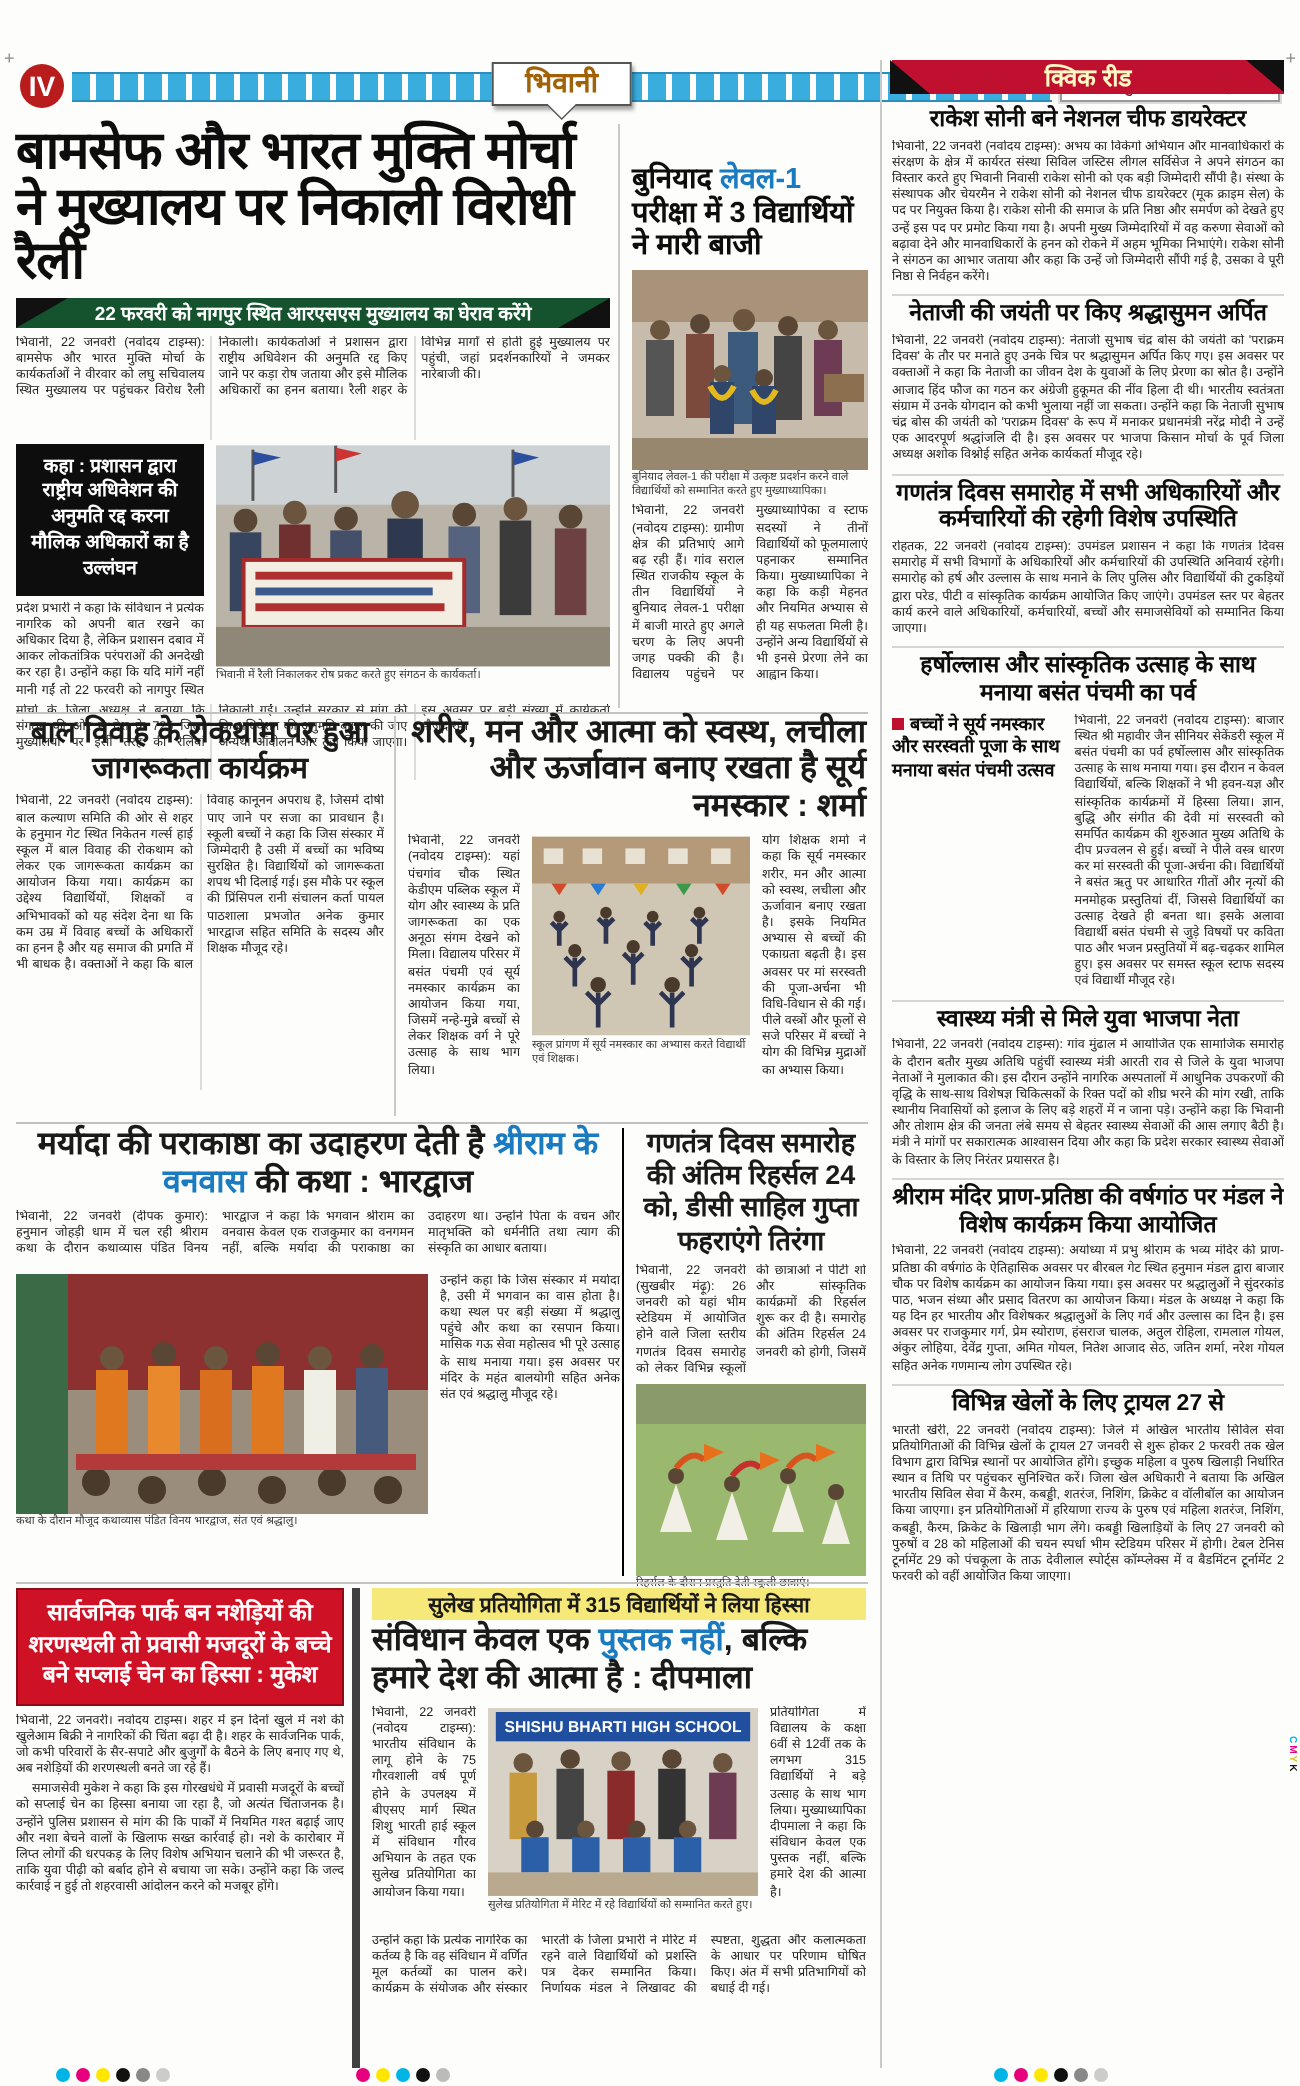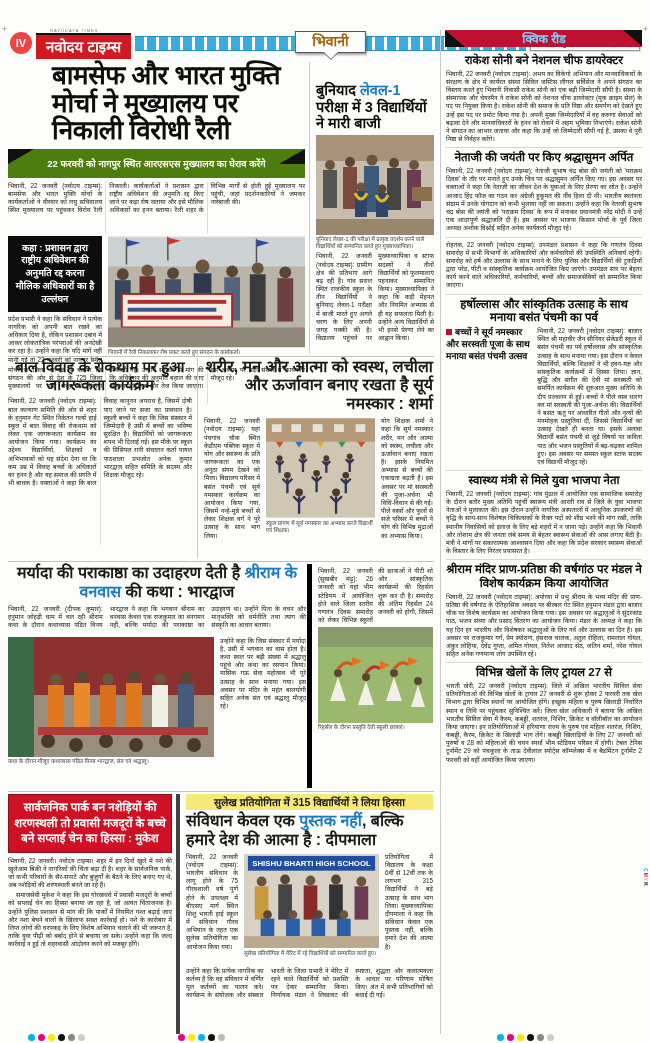--- a/index.html
+++ b/index.html
@@ -7,22 +7,22 @@
   body { font-family:"Liberation Sans", sans-serif; }
   .page {
     position:relative; width:650px; height:1043px; margin:0 auto;
     background:#fdfdfb; color:#1a1a1a; overflow:hidden;
   }
   .regmark { position:absolute; color:#8a8a8a; font-size:9px; }
 
   
   .masthead { position:absolute; left:10px; right:10px; top:26px; height:34px; display:flex; align-items:center; }
   .page-roman {
-    width:22px; height:22px; border-radius:50%; background:#ef4444; color:#fff;
-    font-size:11px; font-weight:bold; display:flex; align-items:center; justify-content:center; flex:0 0 auto;
+    width:22px; height:22px; border-radius:50%; background:#b91c1c; color:#fff;
+    font-size:14px; font-weight:bold; display:flex; align-items:center; justify-content:center; flex:0 0 auto;
   }
   .logo-wrap { margin-left:4px; flex:0 0 auto; }
   .logo-super { font-size:4px; color:#777; letter-spacing:1px; margin-left:14px; }
   .logo-box {
     background:#d11920; color:#fff; font-weight:800; font-size:15px;
     padding:1px 10px 3px 10px; border-top:2px solid #111;
   }
   .strip { position:relative; flex:1 1 auto; height:15px; margin:0 4px;
     background:repeating-linear-gradient(90deg,#39aede 0 9px,#fff 9px 12px);
     border-top:1px solid #2a8cbf; border-bottom:1px solid #2a8cbf;
@@ -43,22 +43,22 @@
   }
 
   
   .body-txt { font-size:6.3px; line-height:1.3; text-align:justify; color:#222; overflow:hidden; }
   .caption { font-size:5.6px; color:#3a3a3a; padding-top:1px; line-height:1.2; }
   .hl-blue { color:#1a7bc0; }
   .divider-h { position:absolute; height:1px; background:#c2c2c2; }
 
   
   .lead { position:absolute; left:8px; top:62px; width:302px; height:292px; }
-  .lead-head { font-size:26px; font-weight:900; line-height:1.06; letter-spacing:-.5px; color:#0d0d0d;margin-left:44px; }
-  .kicker-bar { position:relative; margin-top:4px; height:29px; background:#4d7c0f; display:flex; align-items:center; justify-content:center; }
+  .lead-head { font-size:26px; font-weight:900; line-height:1.06; letter-spacing:-.5px; color:#0d0d0d; }
+  .kicker-bar { position:relative; margin-top:4px; height:15px; background:#14532d; display:flex; align-items:center; justify-content:center; }
   .kicker-bar .wedge { position:absolute; top:0; width:0; height:0; }
   .kicker-bar .wedge.l { left:0; border-top:15px solid #111; border-right:26px solid transparent; }
   .kicker-bar .wedge.r { right:0; border-bottom:15px solid #111; border-left:26px solid transparent; }
   .kicker-txt { color:#fff; font-weight:bold; font-size:9.5px; z-index:1; }
   .lead-rowA { margin-top:4px; height:52px; column-count:3; column-gap:7px; column-rule:1px solid #ddd; }
   .lead-rowB { display:flex; gap:6px; margin-top:2px; }
   .lead-colL { width:94px; flex:0 0 auto; }
   .quote-box { background:#0d0d0d; color:#fff; font-weight:bold; font-size:9.5px; line-height:1.35; padding:6px 5px; text-align:center; margin-bottom:3px; }
   .lead-photo-wrap { flex:1 1 auto; }
   .lead-rowC { margin-top:3px; height:38px; column-count:3; column-gap:7px; column-rule:1px solid #ddd; }
@@ -67,21 +67,21 @@
   
   .buniyad { position:absolute; left:316px; top:62px; width:118px; height:292px;margin-top:20px; }
   .buniyad-head { font-size:14.5px; font-weight:800; line-height:1.15; color:#0d0d0d; }
   .buniyad .body-txt { column-count:2; column-gap:6px; height:112px; margin-top:3px; }
 
   
   .rail { position:absolute; left:440px; top:30px; width:202px; height:1004px; overflow:hidden; }
   .rail-banner { position:relative; height:17px; background:#c0102f; display:flex; align-items:center; justify-content:center; margin-bottom:4px; }
   .rail-banner .tri-l { position:absolute; left:-1px; top:0; border-bottom:17px solid #111; border-right:20px solid transparent; width:0; height:0; }
   .rail-banner .tri-r { position:absolute; right:-1px; top:0; border-top:17px solid #111; border-left:20px solid transparent; width:0; height:0; }
-  .rail-banner span { color:#7dd3fc; font-weight:800; font-size:12px; z-index:1; }
+  .rail-banner span { color:#fef9c3; font-weight:800; font-size:12px; z-index:1; }
   .rail-art { padding:3px 0 4px; border-bottom:1px solid #d5d5d5; }
   .rail-art:last-child { border-bottom:none; }
   .rail-head { font-size:11.5px; font-weight:800; text-align:center; line-height:1.2; color:#0d0d0d; margin-bottom:2px; }
   .rail-sub-row { display:flex; gap:5px; margin-top:2px; }
   .rail-subhead { flex:0 0 44%; font-size:9px; font-weight:800; line-height:1.3; color:#0d0d0d; }
   .rail-subhead .sq { display:inline-block; width:6px; height:6px; background:#c0102f; margin-right:3px; }
   .rail-sub-row .body-txt { flex:1 1 auto; }
 
   
   .child { position:absolute; left:8px; top:358px; width:190px; height:200px; }
@@ -135,24 +135,20 @@
 </head>
 <body>
 
 <div class="page">
 
   <div class="regmark" style="left:2px;top:24px;">+</div>
   <div class="regmark" style="right:2px;top:24px;">+</div>
 
   <div class="masthead">
     <div class="page-roman">IV</div>
-    <div class="logo-wrap">
-      <div class="logo-super">NAVODAYA TIMES</div>
-      <div class="logo-box">नवोदय टाइम्स</div>
-    </div>
     <div class="strip">
       <div class="section-tab">भिवानी</div>
     </div>
     <div class="date-box">भिवानी • शुक्रवार • 23 जनवरी, 2026</div>
   </div>
 
   <div class="lead" style="border-right:1px solid #c9c9c9; padding-right:4px;">
     <div class="lead-head">बामसेफ और भारत मुक्ति मोर्चा ने मुख्यालय पर निकाली विरोधी रैली</div>
     <div class="kicker-bar">
       <span class="wedge l"></span>
@@ -250,20 +246,21 @@
       <div class="rail-head">राकेश सोनी बने नेशनल चीफ डायरेक्टर</div>
       <div class="body-txt">भिवानी, 22 जनवरी (नवोदय टाइम्स): अभय का विकेगो अभियान और मानवाधिकारों के संरक्षण के क्षेत्र में कार्यरत संस्था सिविल जस्टिस लीगल सर्विसेज ने अपने संगठन का विस्तार करते हुए भिवानी निवासी राकेश सोनी को एक बड़ी जिम्मेदारी सौंपी है। संस्था के संस्थापक और चेयरमैन ने राकेश सोनी को नेशनल चीफ डायरेक्टर (मूक क्राइम सेल) के पद पर नियुक्त किया है। राकेश सोनी की समाज के प्रति निष्ठा और समर्पण को देखते हुए उन्हें इस पद पर प्रमोट किया गया है। अपनी मुख्य जिम्मेदारियों में वह करुणा सेवाओं को बढ़ावा देने और मानवाधिकारों के हनन को रोकने में अहम भूमिका निभाएंगे। राकेश सोनी ने संगठन का आभार जताया और कहा कि उन्हें जो जिम्मेदारी सौंपी गई है, उसका वे पूरी निष्ठा से निर्वहन करेंगे।</div>
     </div>
 
     <div class="rail-art">
       <div class="rail-head">नेताजी की जयंती पर किए श्रद्धासुमन अर्पित</div>
       <div class="body-txt">भिवानी, 22 जनवरी (नवोदय टाइम्स): नेताजी सुभाष चंद्र बोस की जयंती को 'पराक्रम दिवस' के तौर पर मनाते हुए उनके चित्र पर श्रद्धासुमन अर्पित किए गए। इस अवसर पर वक्ताओं ने कहा कि नेताजी का जीवन देश के युवाओं के लिए प्रेरणा का स्रोत है। उन्होंने आजाद हिंद फौज का गठन कर अंग्रेजी हुकूमत की नींव हिला दी थी। भारतीय स्वतंत्रता संग्राम में उनके योगदान को कभी भुलाया नहीं जा सकता। उन्होंने कहा कि नेताजी सुभाष चंद्र बोस की जयंती को 'पराक्रम दिवस' के रूप में मनाकर प्रधानमंत्री नरेंद्र मोदी ने उन्हें एक आदरपूर्ण श्रद्धांजलि दी है। इस अवसर पर भाजपा किसान मोर्चा के पूर्व जिला अध्यक्ष अशोक विश्नोई सहित अनेक कार्यकर्ता मौजूद रहे।</div>
     </div>
 
     <div class="rail-art">
+      <div class="rail-head">गणतंत्र दिवस समारोह में सभी अधिकारियों और कर्मचारियों की रहेगी विशेष उपस्थिति</div>
       <div class="body-txt">रोहतक, 22 जनवरी (नवोदय टाइम्स): उपमंडल प्रशासन ने कहा कि गणतंत्र दिवस समारोह में सभी विभागों के अधिकारियों और कर्मचारियों की उपस्थिति अनिवार्य रहेगी। समारोह को हर्ष और उल्लास के साथ मनाने के लिए पुलिस और विद्यार्थियों की टुकड़ियों द्वारा परेड, पीटी व सांस्कृतिक कार्यक्रम आयोजित किए जाएंगे। उपमंडल स्तर पर बेहतर कार्य करने वाले अधिकारियों, कर्मचारियों, बच्चों और समाजसेवियों को सम्मानित किया जाएगा।</div>
     </div>
 
     <div class="rail-art">
       <div class="rail-head">हर्षोल्लास और सांस्कृतिक उत्साह के साथ मनाया बसंत पंचमी का पर्व</div>
       <div class="rail-sub-row">
         <div class="rail-subhead"><span class="sq"></span><span>बच्चों ने सूर्य नमस्कार और सरस्वती पूजा के साथ मनाया बसंत पंचमी उत्सव</span></div>
         <div class="body-txt">भिवानी, 22 जनवरी (नवोदय टाइम्स): बाजार स्थित श्री महावीर जैन सीनियर सेकेंडरी स्कूल में बसंत पंचमी का पर्व हर्षोल्लास और सांस्कृतिक उत्साह के साथ मनाया गया। इस दौरान न केवल विद्यार्थियों, बल्कि शिक्षकों ने भी हवन-यज्ञ और सांस्कृतिक कार्यक्रमों में हिस्सा लिया। ज्ञान, बुद्धि और संगीत की देवी मां सरस्वती को समर्पित कार्यक्रम की शुरुआत मुख्य अतिथि के दीप प्रज्वलन से हुई। बच्चों ने पीले वस्त्र धारण कर मां सरस्वती की पूजा-अर्चना की। विद्यार्थियों ने बसंत ऋतु पर आधारित गीतों और नृत्यों की मनमोहक प्रस्तुतियां दीं, जिससे विद्यार्थियों का उत्साह देखते ही बनता था। इसके अलावा विद्यार्थी बसंत पंचमी से जुड़े विषयों पर कविता पाठ और भजन प्रस्तुतियों में बढ़-चढ़कर शामिल हुए। इस अवसर पर समस्त स्कूल स्टाफ सदस्य एवं विद्यार्थी मौजूद रहे।</div>
       </div>
     </div>
@@ -335,21 +332,21 @@
               <circle cx="72" cy="76" r="4"></circle>
           </g>
         </svg>
         <div class="caption">स्कूल प्रांगण में सूर्य नमस्कार का अभ्यास करते विद्यार्थी एवं शिक्षक।</div>
       </div>
       <div class="surya-colR body-txt">योग शिक्षक शर्मा ने कहा कि सूर्य नमस्कार शरीर, मन और आत्मा को स्वस्थ, लचीला और ऊर्जावान बनाए रखता है। इसके नियमित अभ्यास से बच्चों की एकाग्रता बढ़ती है। इस अवसर पर मां सरस्वती की पूजा-अर्चना भी विधि-विधान से की गई। पीले वस्त्रों और फूलों से सजे परिसर में बच्चों ने योग की विभिन्न मुद्राओं का अभ्यास किया।</div>
     </div>
   </div>
 
   <div class="divider-h" style="left:8px; top:561px; width:426px;"></div>
-  <div class="maryada" style="border-right:5px solid #000000; padding-right:1px;">
+  <div class="maryada" style="border-right:1px solid #000000; padding-right:1px;">
     <div class="maryada-head"><span>मर्यादा की पराकाष्ठा का उदाहरण देती है </span><span class="hl-blue">श्रीराम के वनवास</span><span> की कथा : भारद्वाज</span></div>
     <div class="maryada-rowA body-txt">भिवानी, 22 जनवरी (दीपक कुमार): हनुमान जोहड़ी धाम में चल रही श्रीराम कथा के दौरान कथाव्यास पंडित विनय भारद्वाज ने कहा कि भगवान श्रीराम का वनवास केवल एक राजकुमार का वनगमन नहीं, बल्कि मर्यादा की पराकाष्ठा का उदाहरण था। उन्होंने पिता के वचन और मातृभक्ति को धर्मनीति तथा त्याग की संस्कृति का आधार बताया।</div>
     <div class="maryada-rowB">
       <div class="maryada-photo">
         <svg class="photo" viewBox="0 0 206 120" width="206" height="120">
           <rect width="206" height="120" fill="#9a8d7c"></rect>
           <rect width="206" height="58" fill="#8c3030"></rect>
           <rect x="0" y="0" width="26" height="120" fill="#3b6a46"></rect>
           <g>
             <circle cx="48" cy="42" r="6" fill="#6b553f"></circle>
@@ -375,20 +372,21 @@
           </g>
           <rect x="30" y="90" width="170" height="8" fill="#b23a3a"></rect>
         </svg>
         <div class="caption">कथा के दौरान मौजूद कथाव्यास पंडित विनय भारद्वाज, संत एवं श्रद्धालु।</div>
       </div>
       <div class="maryada-colR body-txt">उन्होंने कहा कि जिस संस्कार में मर्यादा है, उसी में भगवान का वास होता है। कथा स्थल पर बड़ी संख्या में श्रद्धालु पहुंचे और कथा का रसपान किया। मासिक गऊ सेवा महोत्सव भी पूरे उत्साह के साथ मनाया गया। इस अवसर पर मंदिर के महंत बालयोगी सहित अनेक संत एवं श्रद्धालु मौजूद रहे।</div>
     </div>
   </div>
 
   <div class="rehearsal">
+    <div class="rehearsal-head">गणतंत्र दिवस समारोह की अंतिम रिहर्सल 24 को, डीसी साहिल गुप्ता फहराएंगे तिरंगा</div>
     <div class="body-txt">भिवानी, 22 जनवरी (सुखबीर मंढ़ू): 26 जनवरी को यहां भीम स्टेडियम में आयोजित होने वाले जिला स्तरीय गणतंत्र दिवस समारोह को लेकर विभिन्न स्कूलों की छात्राओं ने पीटी शो और सांस्कृतिक कार्यक्रमों की रिहर्सल शुरू कर दी है। समारोह की अंतिम रिहर्सल 24 जनवरी को होगी, जिसमें डीसी साहिल गुप्ता तिरंगा फहराएंगे।</div>
     <svg class="photo" viewBox="0 0 115 96" width="115" height="96" style="margin-top:2px;">
       <rect width="115" height="96" fill="#9ab86e"></rect>
       <rect width="115" height="20" fill="#8a9a6a"></rect>
       <g>
         <path d="M20 50 l8 24 h-16z" fill="#f2efe6"></path>
           <circle cx="20" cy="46" r="4" fill="#5a4635"></circle>
         <path d="M20 42 q8 -10 14 -4" stroke="#d8541e" stroke-width="3" fill="none"></path>
           <path d="M34 30 l10 4 -10 5z" fill="#e8701c"></path>
         <path d="M48 54 l8 24 h-16z" fill="#f2efe6"></path>

